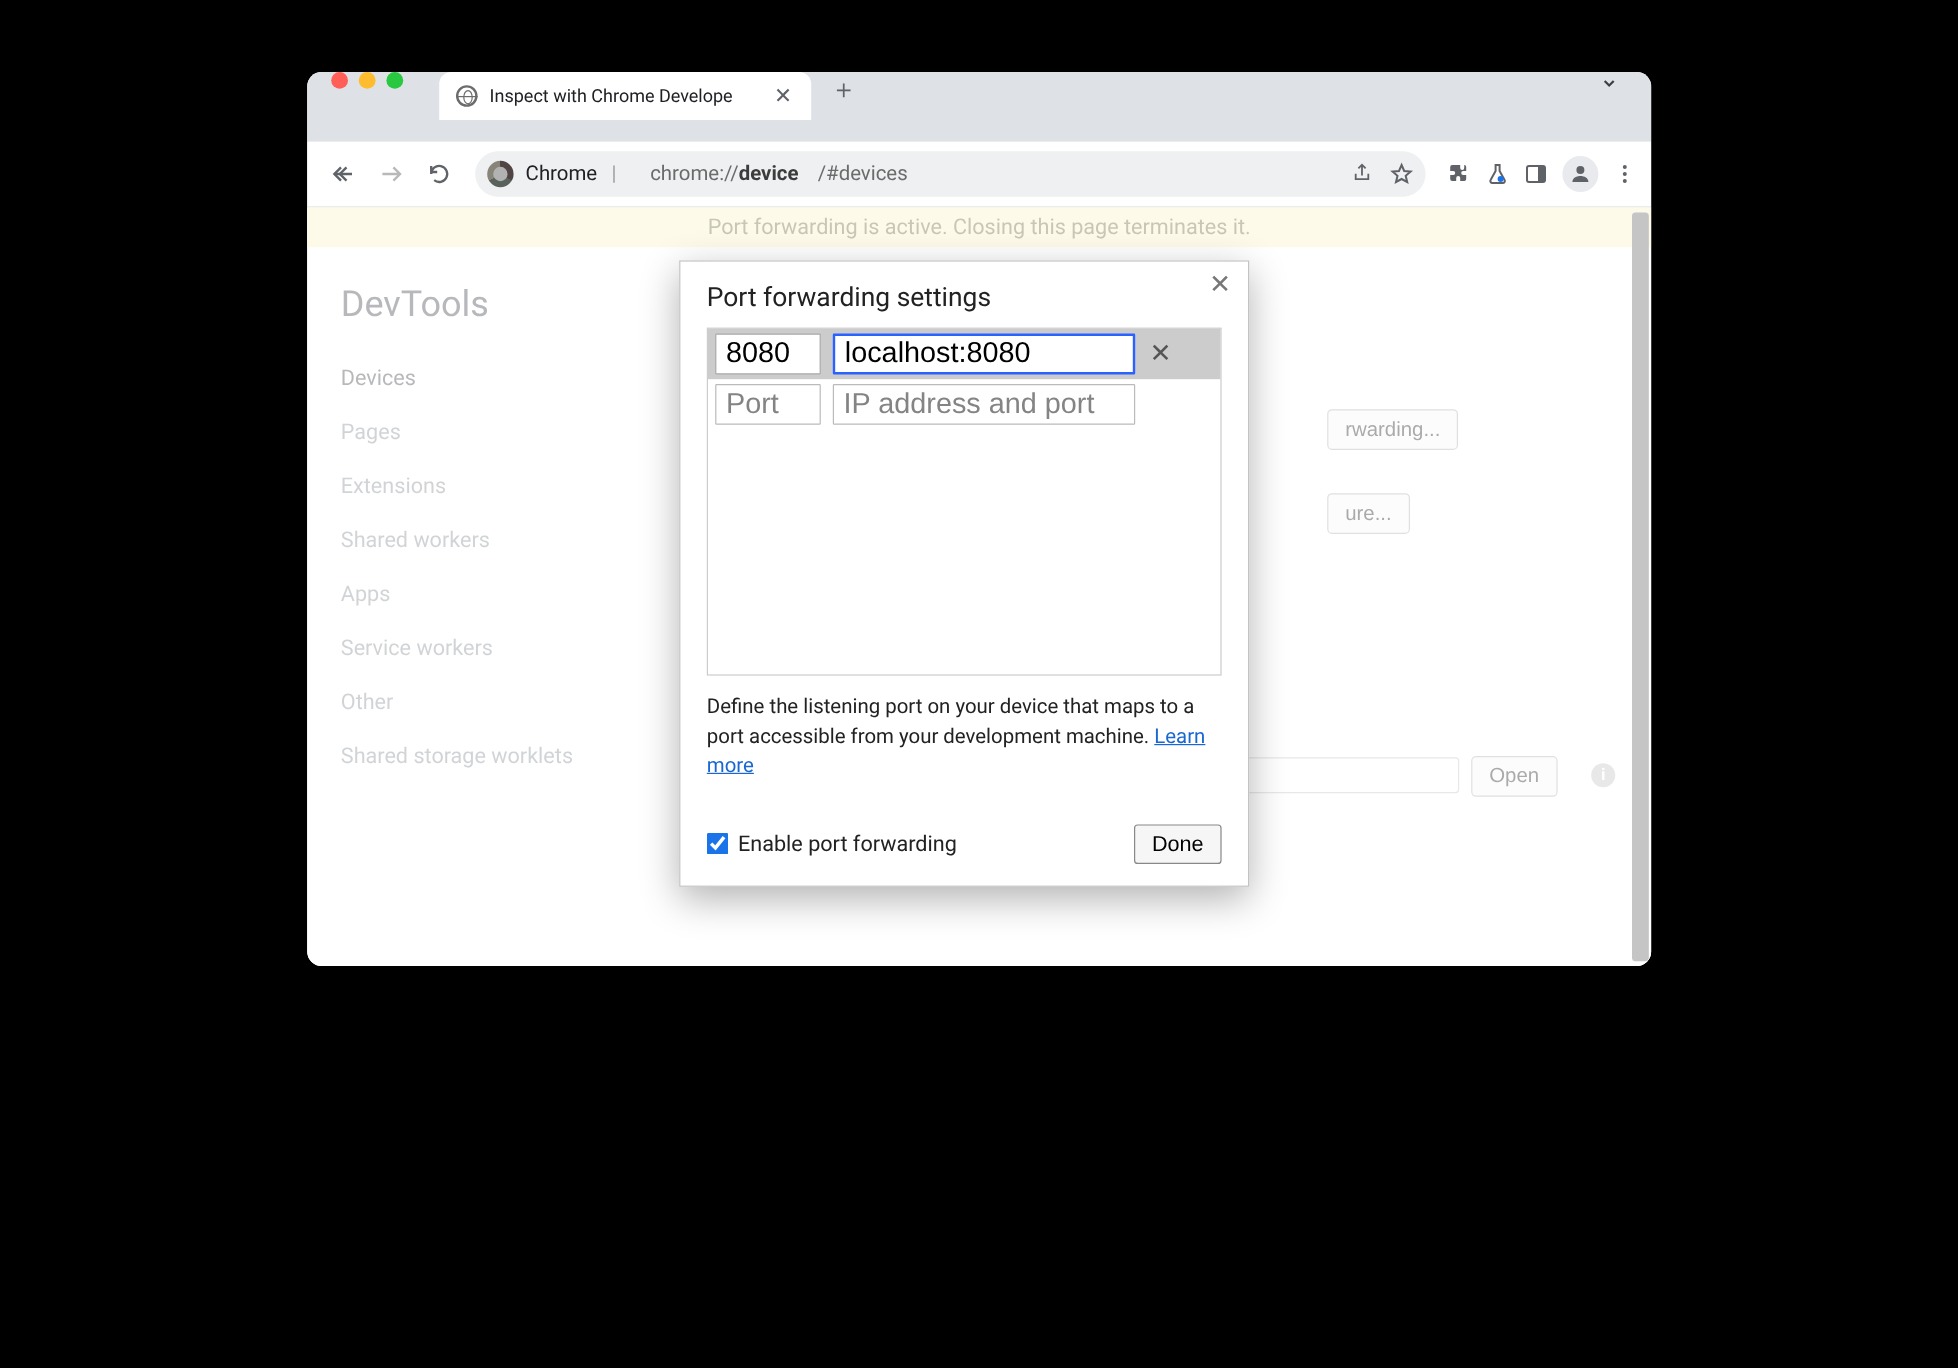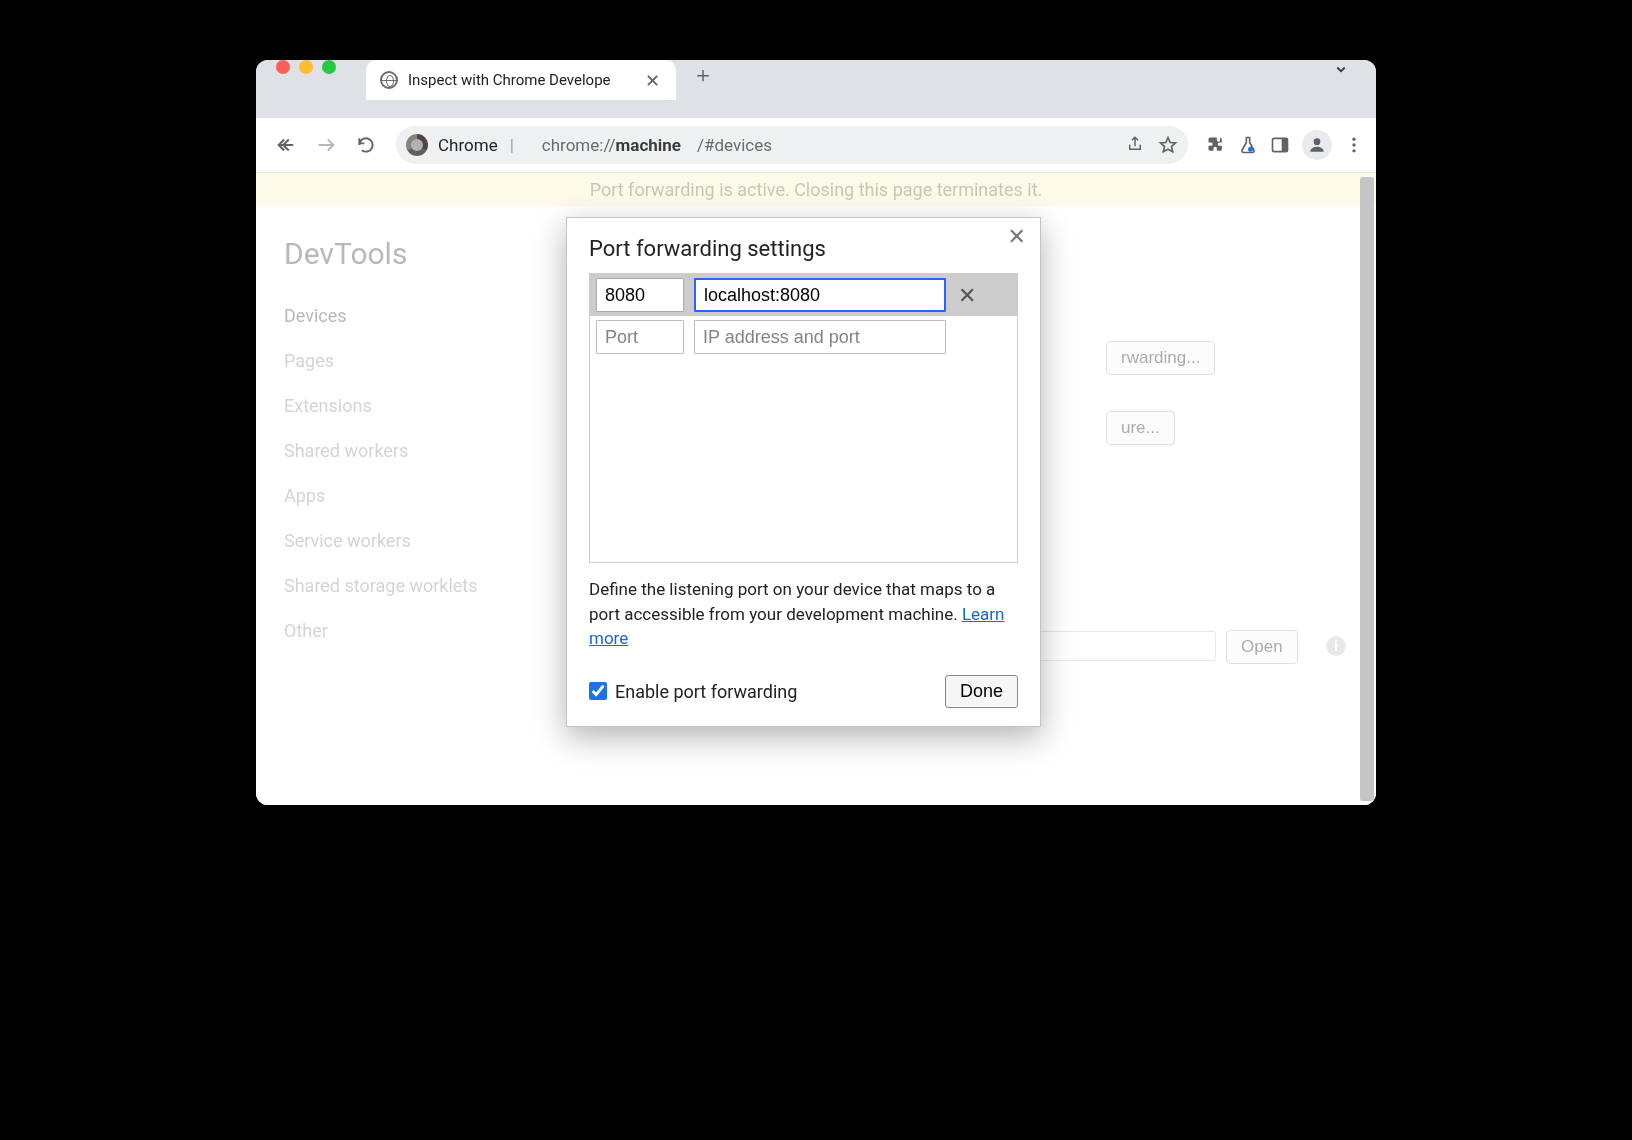--- a/index.html
+++ b/index.html
@@ -199,21 +199,21 @@
   border: 1px solid #ccc;
   min-height: 290px;
 }
 .rule-row {
   display: flex;
   align-items: center;
   padding: 4px 6px;
 }
 .rule-row.existing { background: #ccc; }
 .rule-row input {
-  font-size: 18px;
+  font-size: 24px;
   padding: 5px 8px;
   border: 1px solid #bbb;
   background: #fff;
   border-radius: 1px;
 }
 .rule-row .port-in { width: 88px; height: 34px; }
 .rule-row .addr-in { width: 252px; height: 34px; margin-left: 10px; }
 .rule-row.existing .port-in { border-color: #aaa; }
 .rule-row.existing .addr-in {
   border: 2.5px solid #2962ff;
@@ -221,21 +221,21 @@
 .rule-del {
   margin-left: 12px; font-size: 22px; color: #555;
 }
 .rule-row.blank input { color: transparent; }
 .rule-row.blank ::placeholder { color: #848484; }
 .modal-help {
   margin-top: 14px; font-size: 17px; color: #222; line-height: 1.45;
 }
 .modal-help a { color: #1967d2; text-decoration: underline; }
 .modal-footer {
-  display: flex; align-items: center; margin-top: 24px;
+  display: flex; align-items: center; margin-top: 36px;
 }
 .modal-footer .cb {
   width: 18px; height: 18px; margin-right: 8px;
   accent-color: #1a73e8;
 }
 .modal-footer label { font-size: 18px; color: #222; }
 .done-btn {
   margin-left: auto; padding: 5px 14px; font-size: 18px;
   border: 1px solid #888; border-radius: 3px; background: #f6f6f6;
 }
@@ -288,21 +288,21 @@
     <span class="tool-btn">
       <svg width="20" height="20" viewBox="0 0 24 24">
           <path d="M4 12a8 8 0 1 1 3 6.2M4 4v6h6" fill="none" stroke="#5f6368" stroke-width="2.3"></path>
         </svg>
     </span>
     <div class="addr-bar">
       <span class="chrome-icon"></span>
       <span class="addr-origin">Chrome</span>
       <span class="addr-sep">|</span>
       <span class="addr-path">
-        <span class="dim">chrome://</span><b>machine</b><span class="dim">/#devices</span>
+        <span class="dim">chrome://</span><b>device</b><span class="dim">/#devices</span>
       </span>
       <div class="addr-actions">
         <span>
           <svg width="18" height="18" viewBox="0 0 24 24">
               <path d="M12 3v12M8 7l4-4 4 4M5 13v6h14v-6" fill="none" stroke="#5f6368" stroke-width="2"></path>
             </svg>
         </span>
         <span>
           <svg width="20" height="20" viewBox="0 0 24 24">
               <path d="M12 3l2.6 6 6.4.5-4.9 4.3 1.5 6.2L12 17l-5.6 3 1.5-6.2L3 9.5 9.4 9z" fill="none" stroke="#5f6368" stroke-width="2"></path>
@@ -349,22 +349,22 @@
     <div class="page-body">
       <div class="sidebar">
         <div class="sidebar-title">DevTools</div>
         <ul>
           <li class="active">Devices</li>
           <li>Pages</li>
           <li>Extensions</li>
           <li>Shared workers</li>
           <li>Apps</li>
           <li>Service workers</li>
+          <li>Other</li>
           <li>Shared storage worklets</li>
-          <li>Other</li>
         </ul>
       </div>
       <div class="main-col">
         <button class="main-btn" style="left:540px; top:135px;">rwarding...</button>
         <button class="main-btn" style="left:540px; top:205px;">ure...</button>
         <input class="open-input" placeholder="url" style="">
         <button class="main-btn" style="left:660px; top:424px;">Open</button>
         <span class="info-dot">i</span>
       </div>
     </div>

